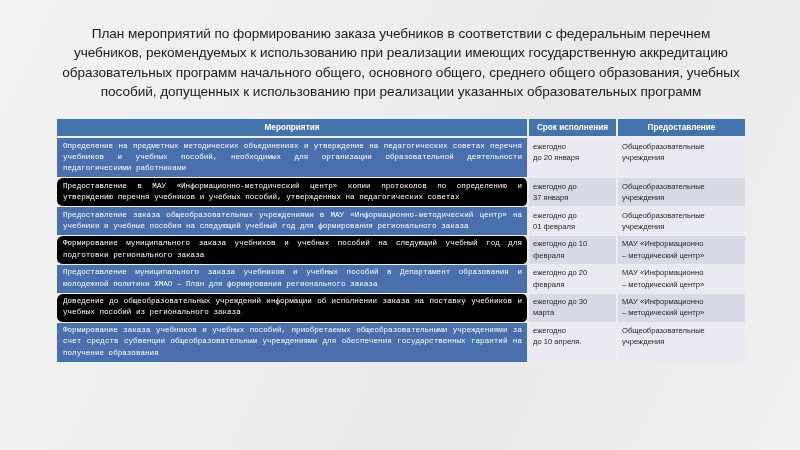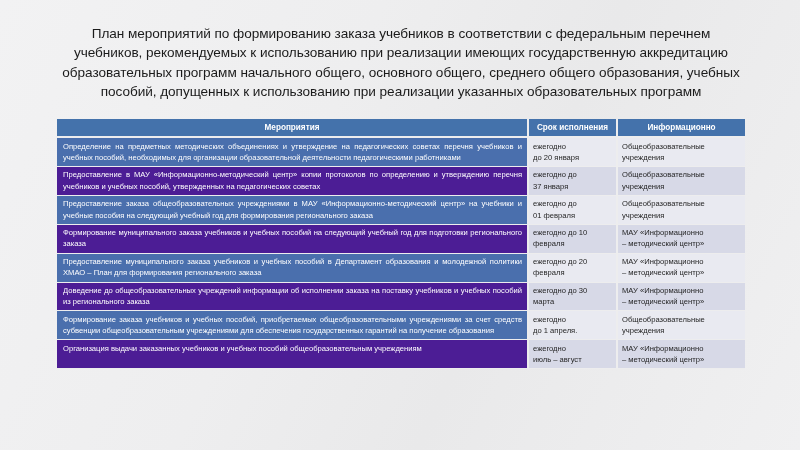--- a/index.html
+++ b/index.html
@@ -83,23 +83,24 @@
   }
   tbody td:last-child { border-right: none; }
 
   
   td.col-event {
     color: #ffffff;
     text-align: justify;
     text-justify: inter-word;
     padding: 2.5px 5px 3px 6px;
     font-weight: 400;
+    font-family: Liberation Mono, monospace;
   }
   tr.odd td.col-event { background: #4a6fad; }
-  tr.even td.col-event { background: #4c1d95; }
+  tr.even td.col-event { background: #000000; border-radius: 6px; }
 
   
   td.col-term, td.col-resp {
     color: #1f1f1f;
     padding: 2.5px 4px 3px 4px;
   }
   tr.odd td.col-term, tr.odd td.col-resp { background: #e9eaf1; }
   tr.even td.col-term, tr.even td.col-resp { background: #d7d9e7; }
 
   .cellline { display: block; }
@@ -117,21 +118,21 @@
     <table class="plan-table">
       <colgroup>
         <col class="c1">
           <col class="c2">
           <col class="c3">
       </colgroup>
       <thead>
         <tr>
           <th>Мероприятия</th>
           <th>Срок исполнения</th>
-          <th>Информационно</th>
+          <th>Предоставление</th>
         </tr>
       </thead>
       <tbody id="table-body">
           <tr class="odd">
             <td class="col-event">Определение на предметных методических объединениях и утверждение на педагогических советах перечня учебников и учебных пособий, необходимых для организации образовательной деятельности педагогическими работниками</td>
             <td class="col-term">
               <span class="cellline">ежегодно</span>
               <span class="cellline">до 20 января</span>
             </td>
             <td class="col-resp">
@@ -191,35 +192,24 @@
             </td>
             <td class="col-resp">
               <span class="cellline">МАУ «Информационно</span>
               <span class="cellline">– методический центр»</span>
             </td>
           </tr>
           <tr class="odd">
             <td class="col-event">Формирование заказа учебников и учебных пособий, приобретаемых общеобразовательными учреждениями за счет средств субвенции общеобразовательным учреждениями для обеспечения государственных гарантий на получение образования</td>
             <td class="col-term">
               <span class="cellline">ежегодно</span>
-              <span class="cellline">до 1 апреля.</span>
-            </td>
-            <td class="col-resp">
-              <span class="cellline">Общеобразовательные</span>
-              <span class="cellline">учреждения</span>
-            </td>
-          </tr>
-          <tr class="even">
-            <td class="col-event">Организация выдачи заказанных учебников и учебных пособий общеобразовательным учреждениям</td>
-            <td class="col-term">
-              <span class="cellline">ежегодно</span>
-              <span class="cellline">июль – август</span>
-            </td>
-            <td class="col-resp">
-              <span class="cellline">МАУ «Информационно</span>
-              <span class="cellline">– методический центр»</span>
+              <span class="cellline">до 10 апреля.</span>
+            </td>
+            <td class="col-resp">
+              <span class="cellline">Общеобразовательные</span>
+              <span class="cellline">учреждения</span>
             </td>
           </tr>
         </tbody>
     </table>
   </div>
 
 </div>
 
 </body></html>

